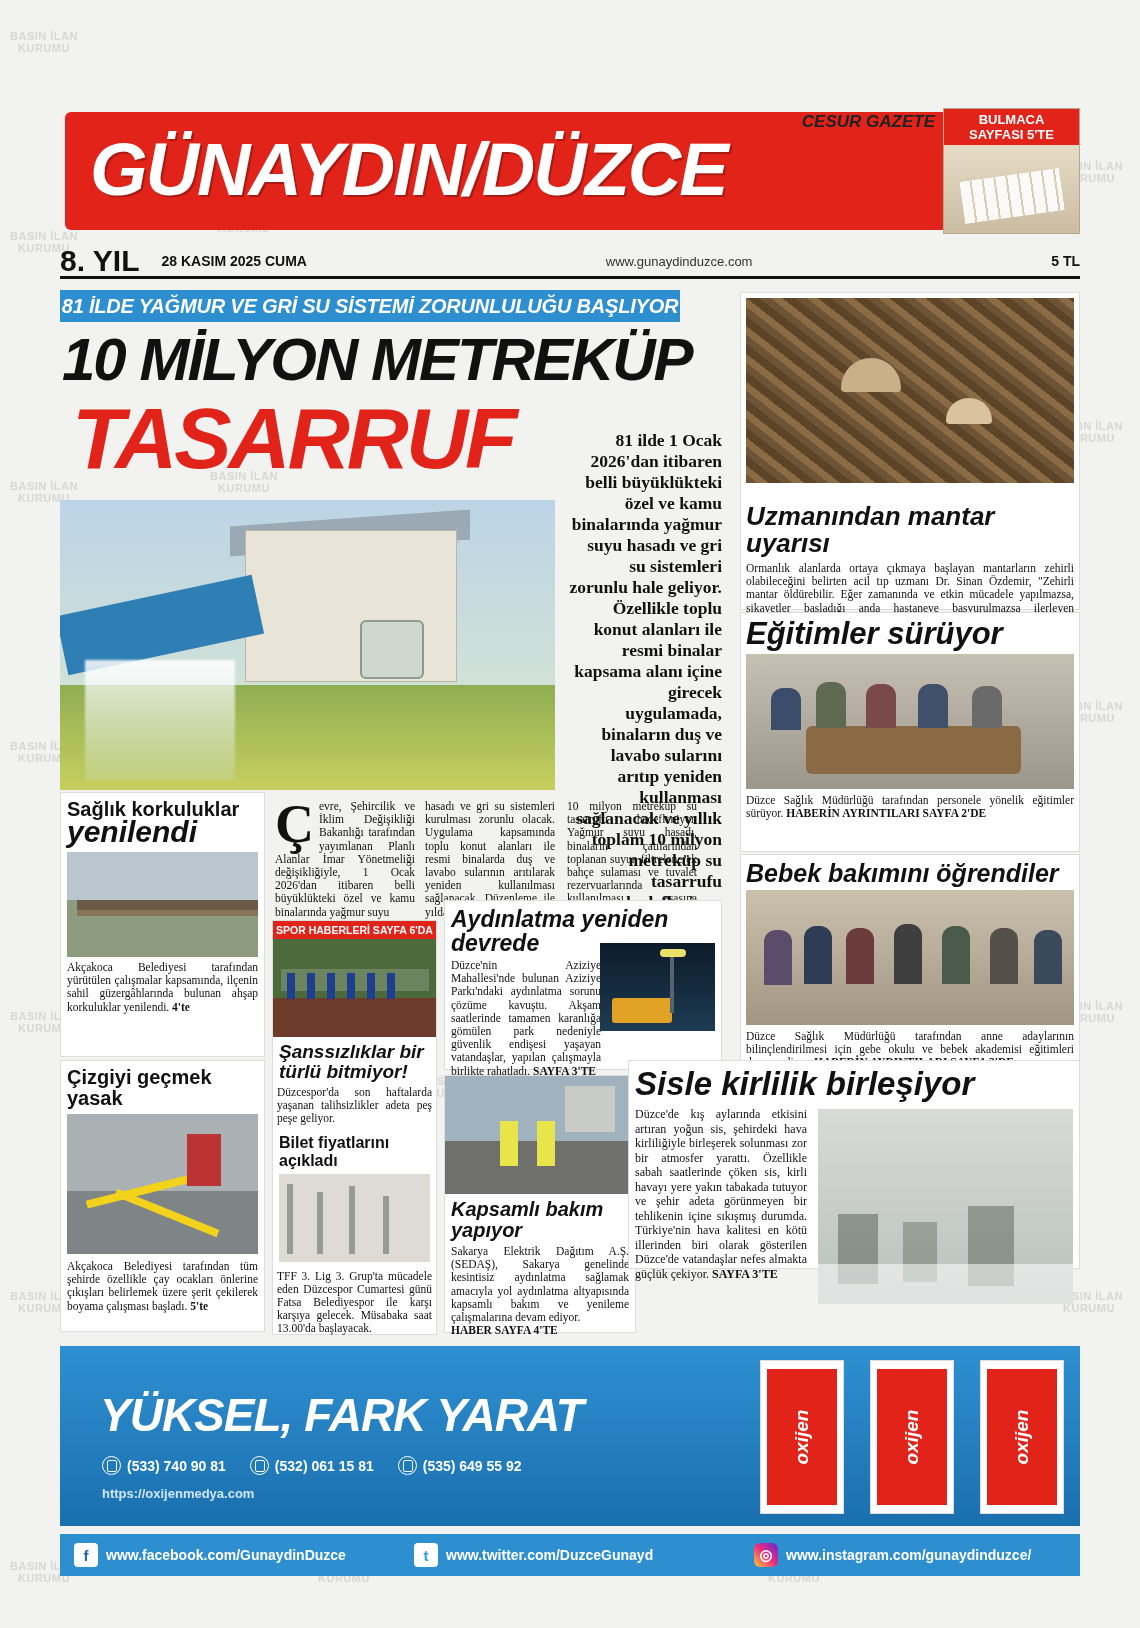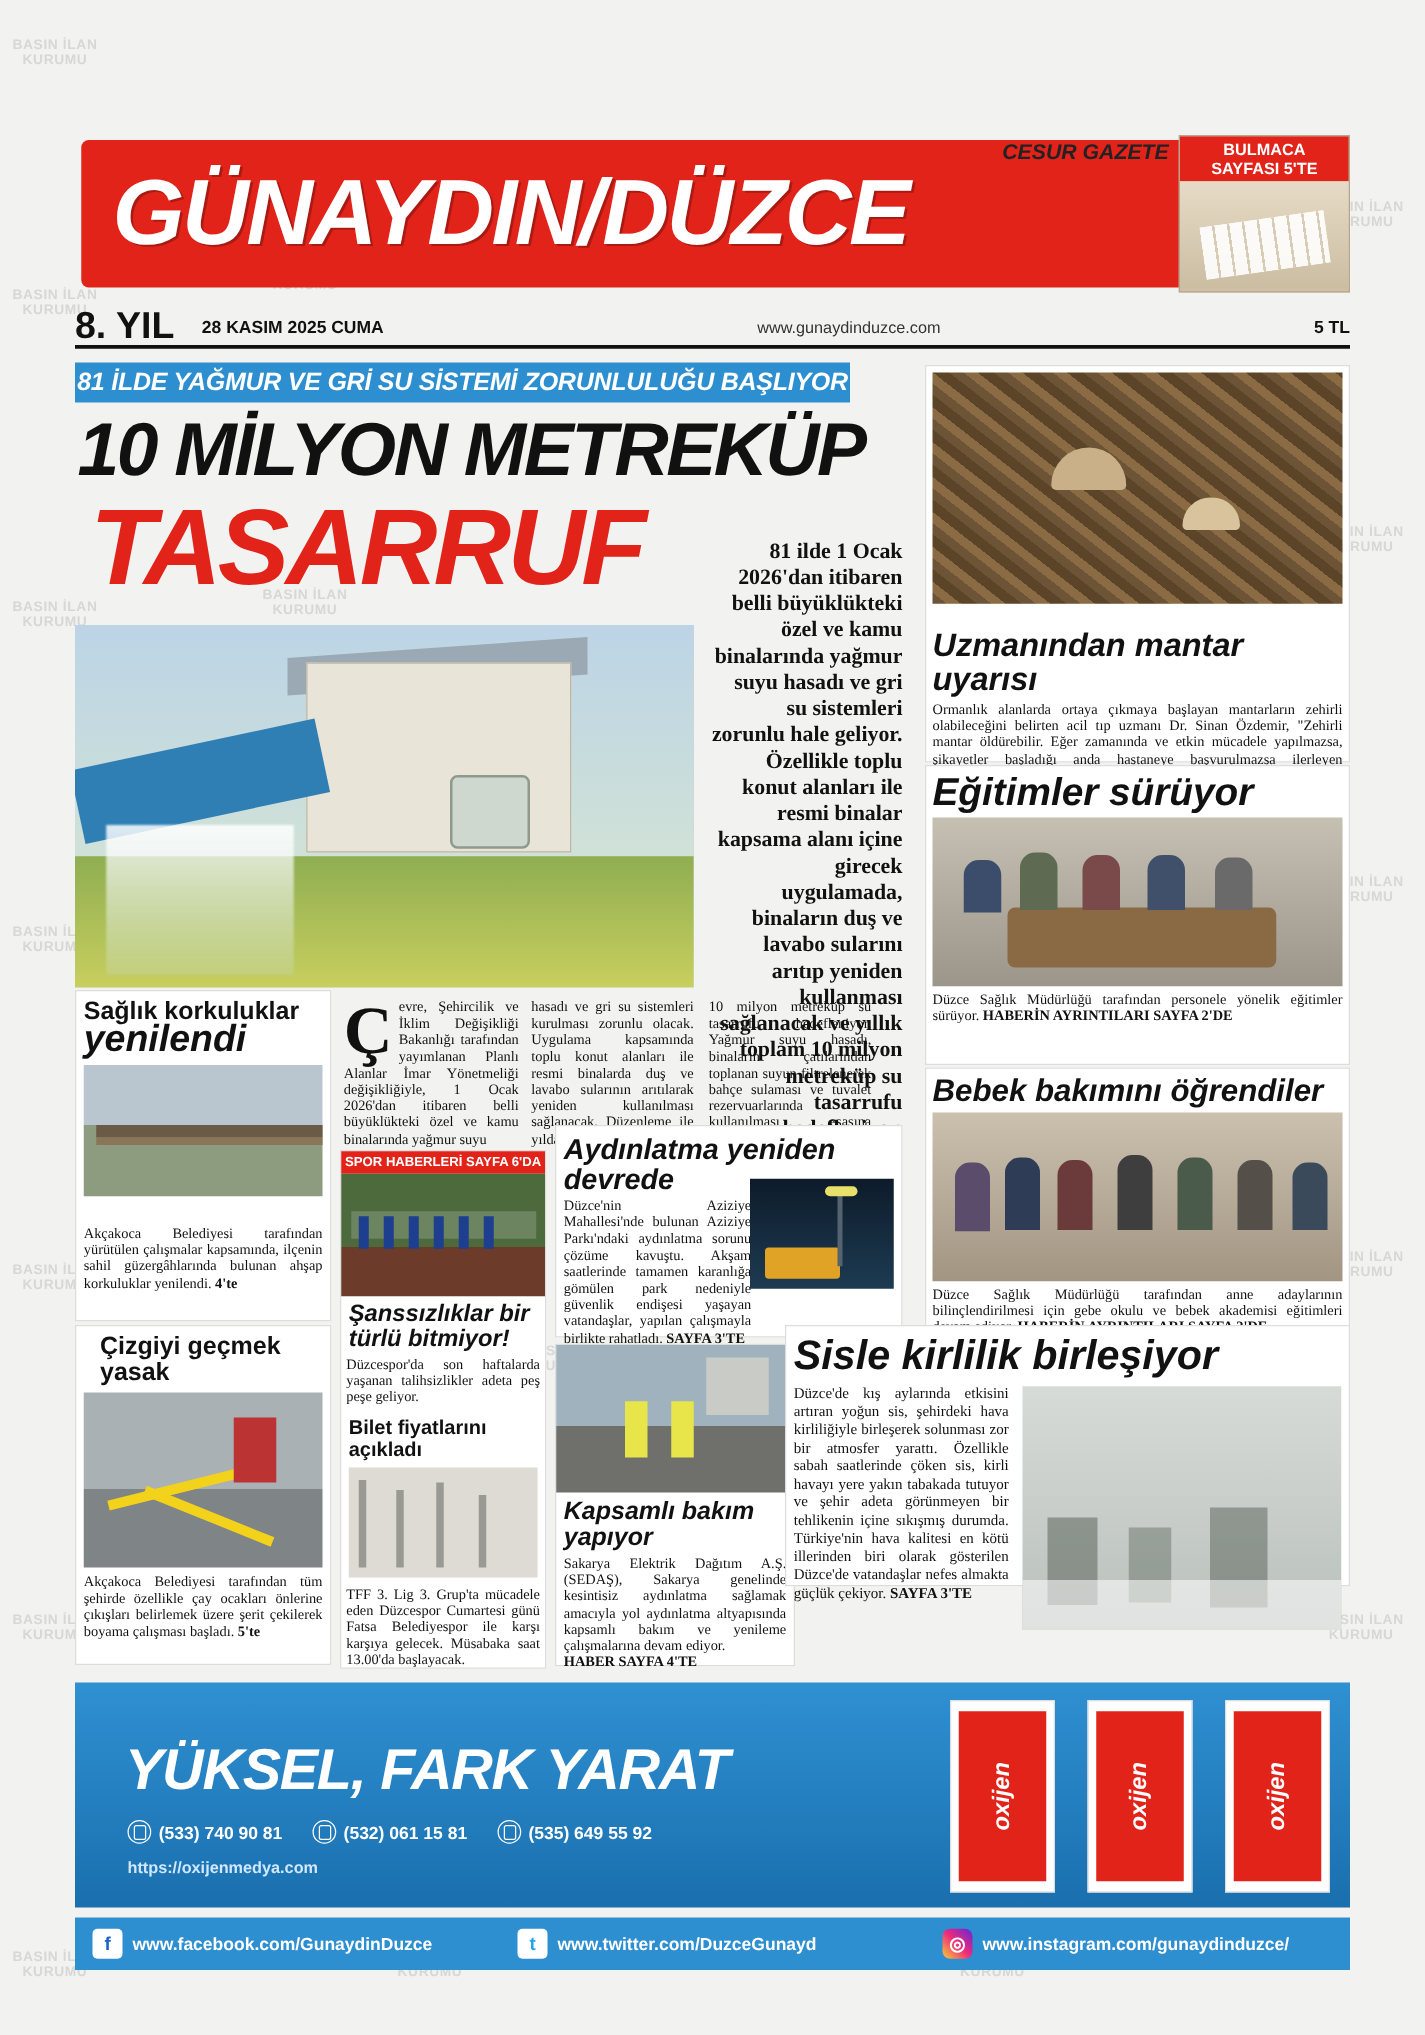--- a/index.html
+++ b/index.html
@@ -109,21 +109,21 @@
   .dropcap{float:left;font-family:"Liberation Serif",serif;font-size:54px;line-height:44px;font-weight:bold;padding:2px 5px 0 0;}
   #lead-col-a{left:275px;top:800px;width:140px;}
   #lead-col-b{left:425px;top:800px;width:130px;}
   #lead-col-c{left:567px;top:800px;width:130px;}
   
   #s-ahsap{left:60px;top:792px;width:205px;height:265px;background:#fff;border:1px solid #ddd;padding:6px;}
   #s-ahsap .h1{font-size:20px;font-weight:bold;color:#111;line-height:20px;}
   #s-ahsap .h2{font-size:30px;font-weight:bold;font-style:italic;color:#111;line-height:30px;margin-top:-2px;}
   #s-ahsap .ph{height:105px;margin-top:5px;}
   #s-cizgi{left:60px;top:1060px;width:205px;height:272px;background:#fff;border:1px solid #ddd;padding:6px;}
-  #s-cizgi .h2{font-size:20px;font-weight:bold;color:#111;line-height:21px;margin-left:13px;}
+  #s-cizgi .h2{font-size:20px;font-weight:bold;color:#111;line-height:21px;}
   #s-cizgi .ph{height:140px;margin-top:5px;}
   
   #s-spor{left:272px;top:920px;width:165px;height:415px;background:#fff;border:1px solid #ddd;padding:0;}
   #s-spor .tag{background:#e2231a;color:#fff;font-size:10.5px;font-weight:bold;text-align:center;padding:3px 0;}
   #s-spor .ph{height:98px;}
   #s-spor .h2{font-size:19px;font-weight:bold;font-style:italic;line-height:20px;padding:5px 6px 0;}
   #s-spor .txt{padding:4px 4px;}
   #s-spor .h3{font-size:16px;font-weight:bold;padding:4px 6px 0;}
   #s-spor .ph2{height:88px;margin:4px 6px;}
   
@@ -261,21 +261,21 @@
     <b>2'DE</b>
   </div>
 
   <div class="box" id="s-ahsap">
     <div class="h1">Sağlık korkuluklar</div>
     <div class="h2">yenilendi</div>
     <div class="ph" style="background:linear-gradient(#b9c6cf 0 46%,#8d9b7f 46% 100%);">
       <div style="position:absolute;left:10px;top:48px;width:185px;height:10px;background:#6b5a45;"></div>
       <div style="position:absolute;left:10px;top:58px;width:185px;height:6px;background:#8a7558;"></div>
     </div>
-    <div class="body-txt" style="margin-top:24px;">
+    <div class="body-txt" style="margin-top:4px;">
       <span>Akçakoca Belediyesi tarafından yürütülen çalışmalar kapsamında, ilçenin sahil güzergâhlarında bulunan ahşap korkuluklar yenilendi.</span>
       <b>4'te</b>
     </div>
   </div>
 
   <div class="box" id="s-cizgi">
     <div class="h2">Çizgiyi geçmek yasak</div>
     <div class="ph" style="background:linear-gradient(#aab1b4 0 55%,#7f8486 55% 100%);">
       <div style="position:absolute;left:18px;top:72px;width:120px;height:8px;background:#f2d21a;transform:rotate(-14deg);"></div>
       <div style="position:absolute;left:45px;top:95px;width:110px;height:8px;background:#f2d21a;transform:rotate(22deg);"></div>

